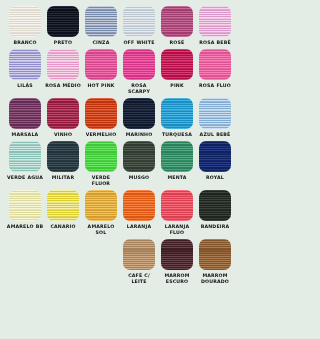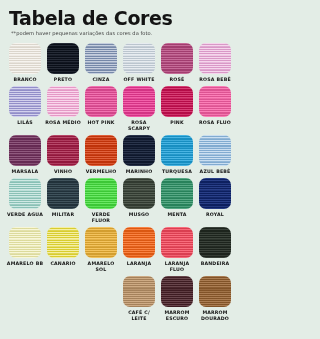--- a/index.html
+++ b/index.html
@@ -129,24 +129,20 @@
     text-transform: uppercase;
     max-width: 38px;
     word-spacing: 0.2px;
   }
 </style>
 </head>
 <body>
 
 <div id="page">
 
-  <div class="header">
-    <h1 class="title">Tabela de Cores</h1>
-    <p class="subtitle">**podem haver pequenas variações das cores da foto.</p>
-  </div>
 
   <div class="grid" id="grid">
       <div class="row">
         <div class="cell">
           <div class="swatch light" title="BRANCO" style="background: rgb(236, 230, 220);"></div>
           <div class="label">BRANCO</div>
         </div>
         <div class="cell">
           <div class="swatch dark" title="PRETO" style="background: rgb(13, 19, 32);"></div>
           <div class="label">PRETO</div>

